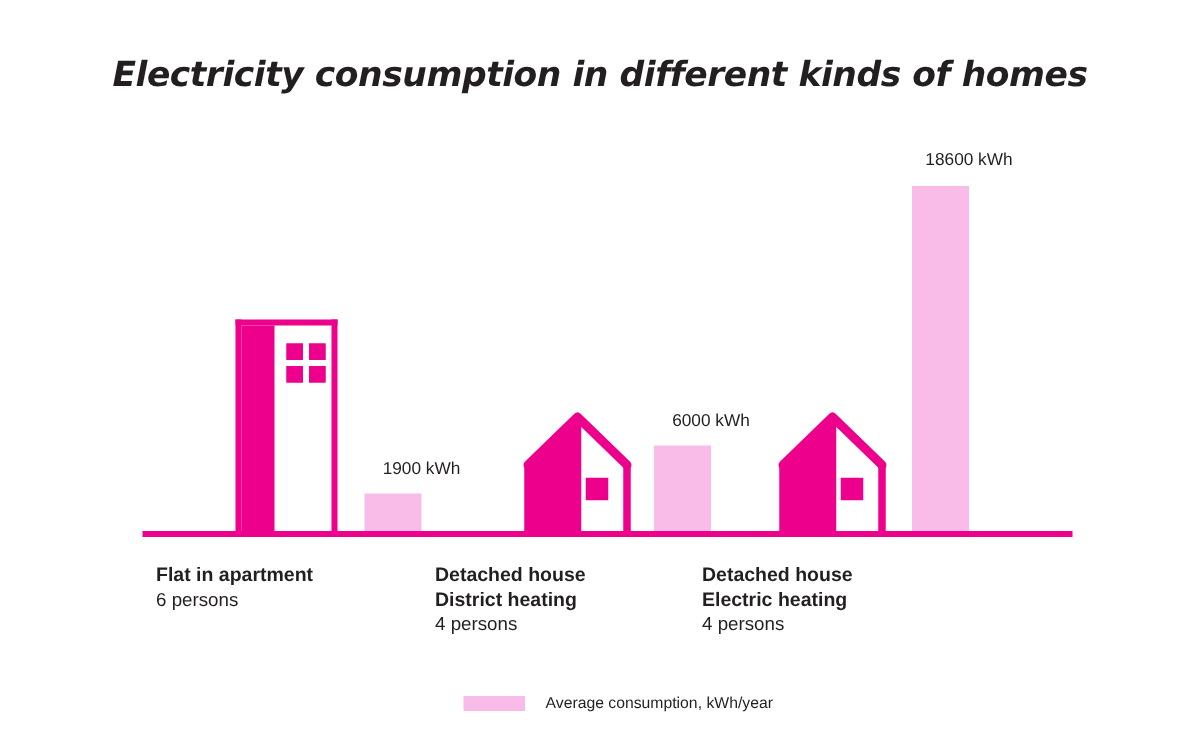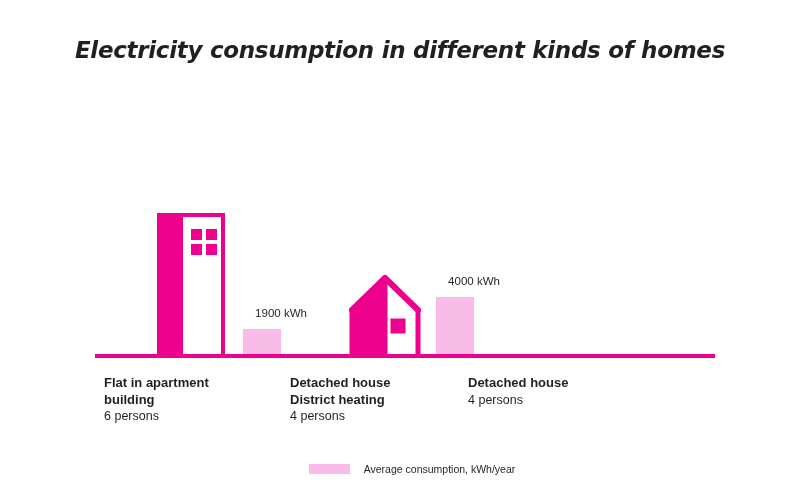--- a/index.html
+++ b/index.html
@@ -185,49 +185,64 @@
         </div>
       </div>
 
       <div class="bar-label" style="left:105px; top:296px;">1900 kWh</div>
 
       <div class="bar" style="left:86px; height:25px;"></div>
     </div>
 
     <div class="cat-label" style="left:104px;">
       <span class="l1">Flat in apartment</span>
-      <span class="l2">building</span>
       <span class="l3">6 persons</span>
     </div>
 
     <div class="group" style="left:348px; width:122px;">
 
       <div class="house" style="left:0px;">
         <svg viewBox="0 0 74 80">
           <path d="M4 36 L37 4 L70 36" fill="none" stroke="#ec008c" stroke-width="6" stroke-linecap="round" stroke-linejoin="round"></path>
           <path d="M4 36 L37 4 L37 80 L4 80 Z" fill="#ec008c" stroke="#ec008c" stroke-width="5" stroke-linejoin="round"></path>
           <line x1="70" y1="36" x2="70" y2="80" stroke="#ec008c" stroke-width="5"></line>
           <rect x="44" y="46" width="12" height="12" fill="#ec008c" stroke="#ec008c" stroke-width="3"></rect>
         </svg>
       </div>
 
-      <div class="bar-label" style="left:107px; top:264px;">4000 kWh</div>
+      <div class="bar-label" style="left:107px; top:264px;">6000 kWh</div>
 
       <div class="bar" style="left:88px; height:57px;"></div>
     </div>
 
     <div class="cat-label" style="left:290px;">
       <span class="l1">Detached house</span>
       <span class="l2">District heating</span>
       <span class="l3">4 persons</span>
     </div>
 
+    <div class="group" style="left:518px; width:128px;">
+
+      <div class="house" style="left:0px;">
+        <svg viewBox="0 0 74 80">
+          <path d="M4 36 L37 4 L70 36" fill="none" stroke="#ec008c" stroke-width="6" stroke-linecap="round" stroke-linejoin="round"></path>
+          <path d="M4 36 L37 4 L37 80 L4 80 Z" fill="#ec008c" stroke="#ec008c" stroke-width="5" stroke-linejoin="round"></path>
+          <line x1="70" y1="36" x2="70" y2="80" stroke="#ec008c" stroke-width="5"></line>
+          <rect x="44" y="46" width="12" height="12" fill="#ec008c" stroke="#ec008c" stroke-width="3"></rect>
+        </svg>
+      </div>
+
+      <div class="bar-label" style="left:109px; top:90px;">18600 kWh</div>
+
+      <div class="bar" style="left:90px; height:230px;"></div>
+    </div>
 
     <div class="cat-label" style="left:468px;">
       <span class="l1">Detached house</span>
+      <span class="l2">Electric heating</span>
       <span class="l3">4 persons</span>
     </div>
 
     <div class="baseline"></div>
   </div>
 
   <div class="legend">
     <div class="legend-swatch"></div>
     <div class="legend-text">Average consumption, kWh/year</div>
   </div>

